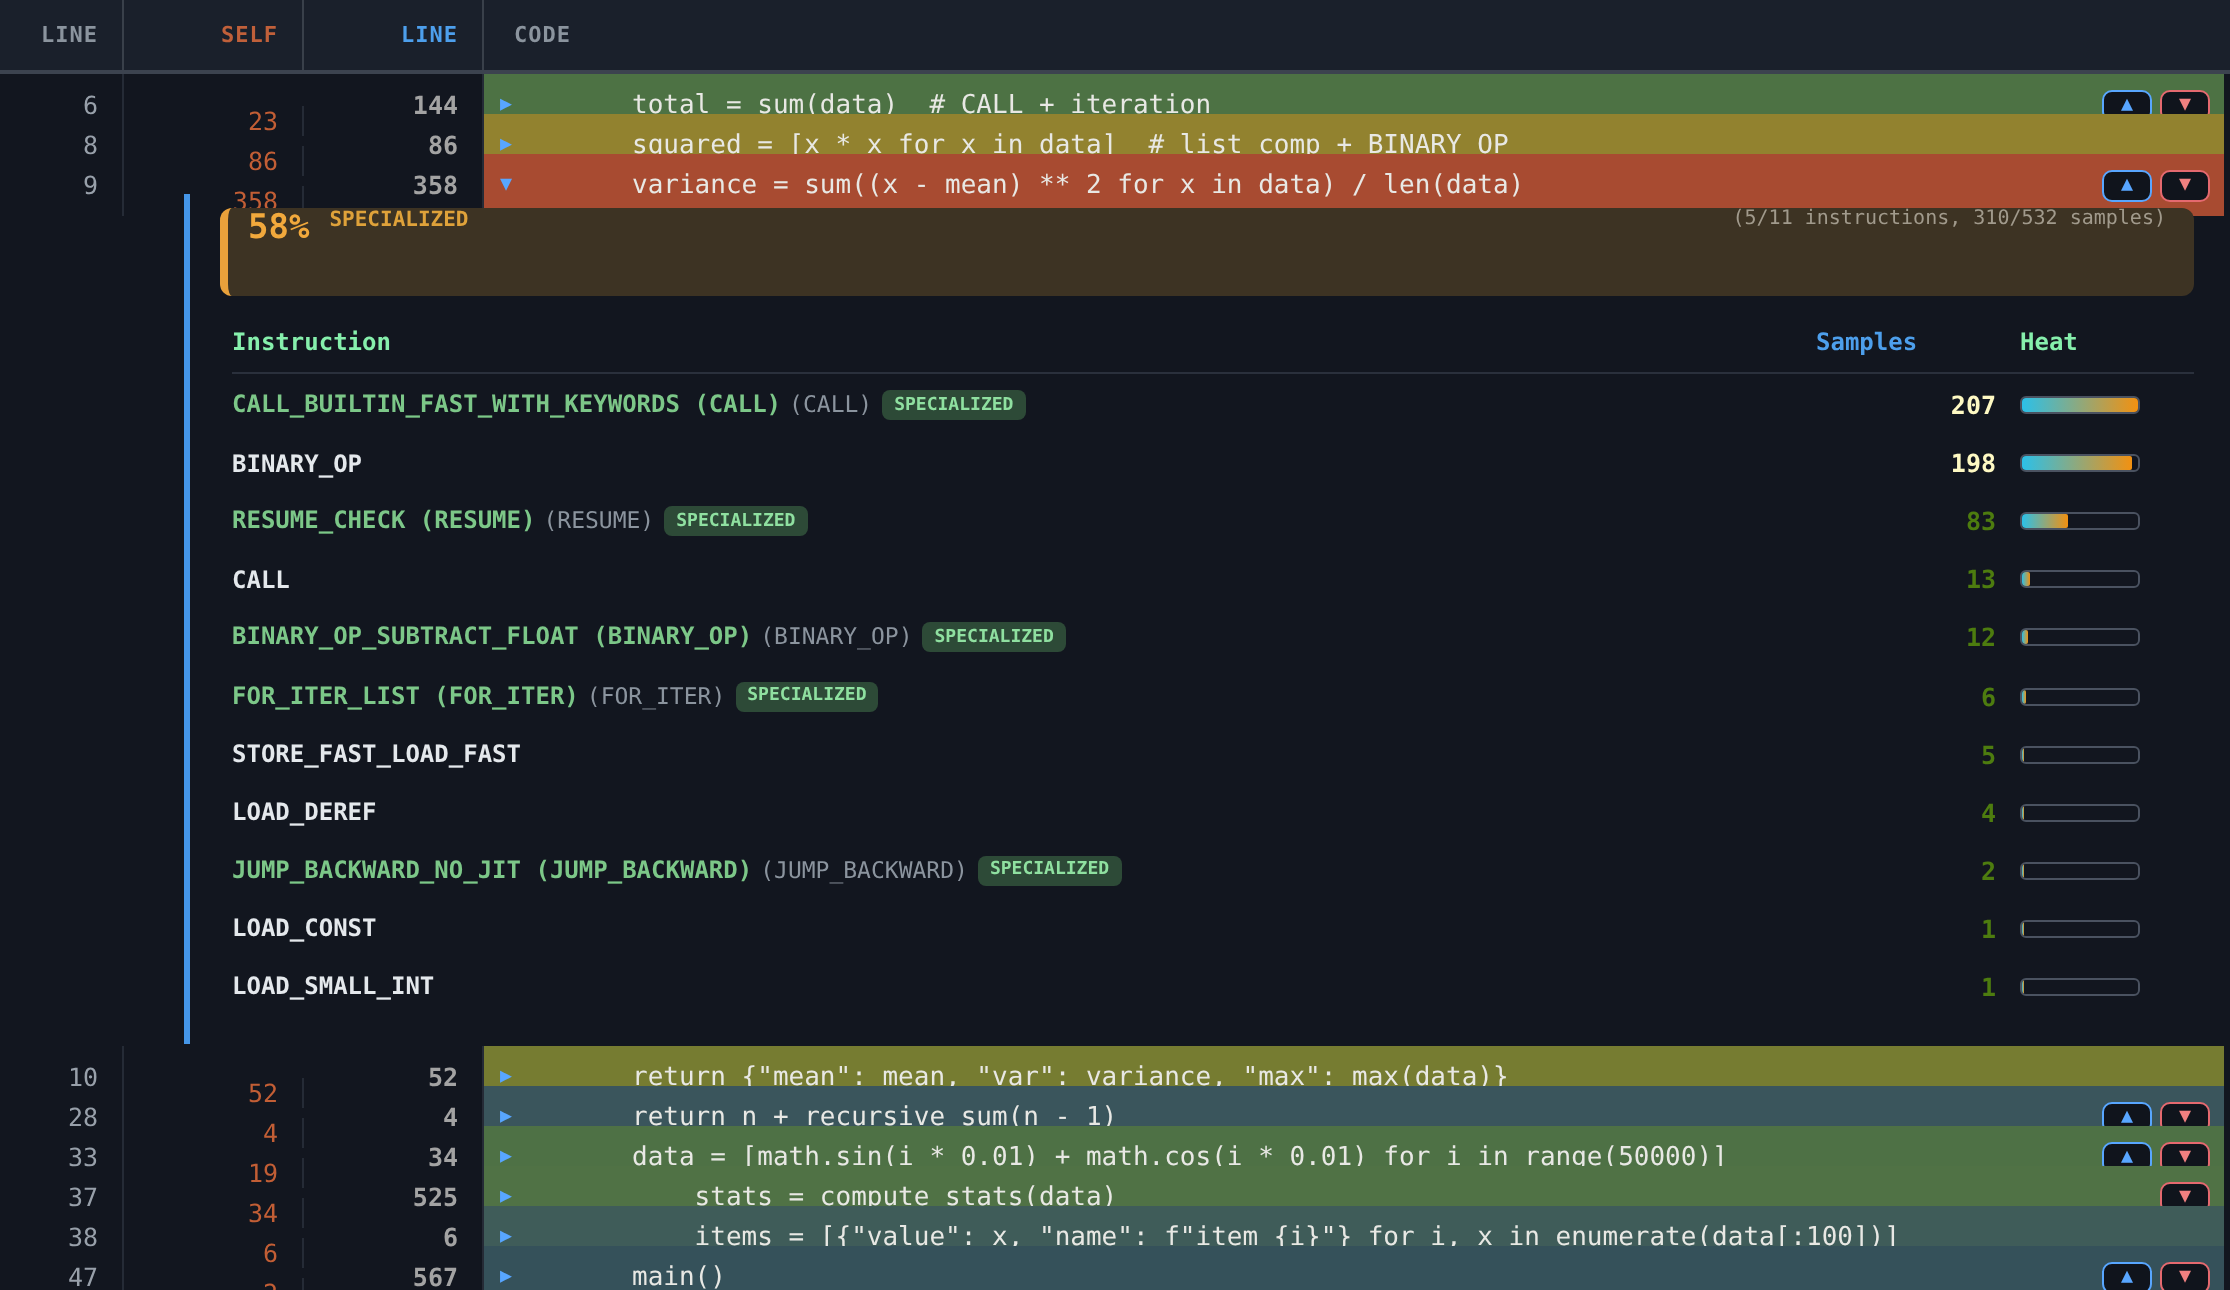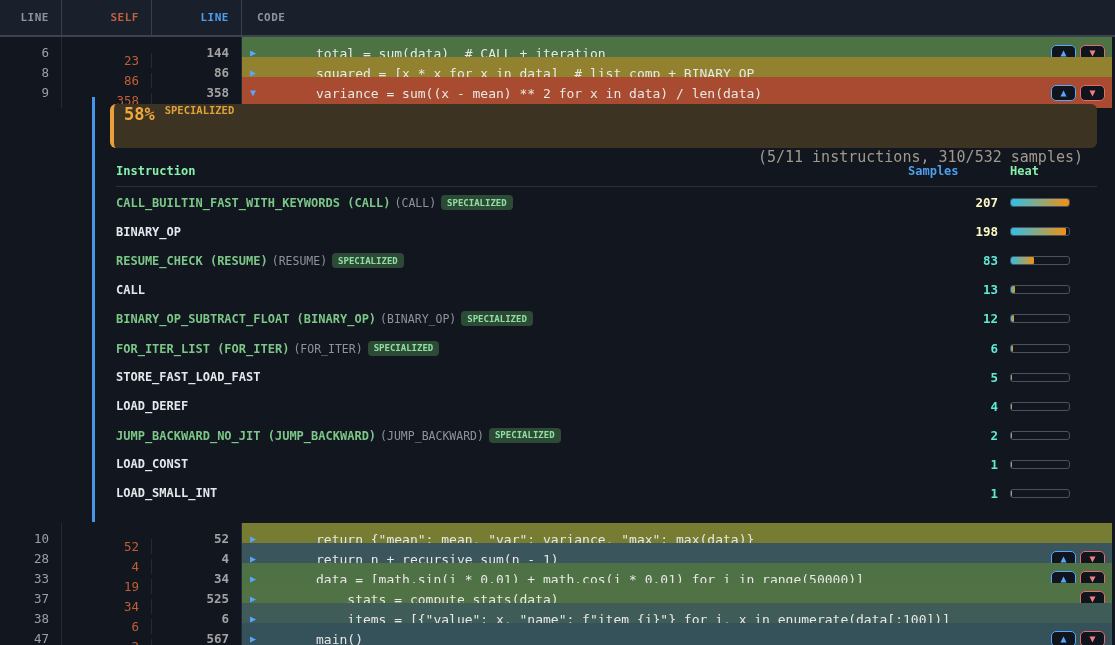--- a/index.html
+++ b/index.html
@@ -78,21 +78,21 @@
   .banner {
     position:absolute; left:110px; right:18px; top:7px; height:44px;
     background:#3d3323;
     border-left:4px solid #e9a13b;
     border-radius:6px;
     display:flex; 
     padding:0 14px 16px 10px;
   }
   .banner .pct { font-size:17px; font-weight:bold; color:#f2a93c; }
   .banner .blabel { margin-left:10px; font-size:10.5px; font-weight:bold; letter-spacing:0px; color:#dfa23a; }
-  .banner .bmeta { margin-left:auto; font-size:15px; color:#a19a8c;margin-top:44px; }
+  .banner .bmeta { margin-left:auto; font-size:10px; color:#a19a8c; }
   .itable {
     position:absolute; left:116px; right:18px; top:67px;
   }
   .itable .ithead {
     display:grid; grid-template-columns:1fr 90px 99px;
     height:14px; margin-bottom:8px;
   }
   .itable .ithead > div { font-size:12px; font-weight:bold; color:#86efac; line-height:14px; }
   .itable .ithead > div.ith-samples { text-align:left; color:#4d9fec; }
   .itable .ithead > div.ith-heat { padding-left:12px; }
@@ -103,21 +103,21 @@
   }
   .irow .iname { font-size:12px; font-weight:bold; color:#e4e8ec; white-space:nowrap; }
   .irow .iname.spec { color:#7cc788; }
   .irow .ibase { font-size:11.5px; font-weight:normal; color:#8b949e; margin-left:4px; }
   .badge {
     display:inline-block; margin-left:5px; padding:2.5px 6px;
     border-radius:4px; background:#2d4a37; color:#8fe0a0;
     font-size:9px; font-weight:bold; letter-spacing:0px;
     vertical-align:1.5px;
   }
-  .irow .isamples { text-align:right; font-size:12.5px; font-weight:bold; color:#5eead4; }
+  .irow .isamples { text-align:right; font-size:12.5px; font-weight:bold; color:#4d7c0f; }
   .irow .isamples.hot { color:#fef9c3; }
   .irow .iheat { padding-left:12px; }
   .heatbar {
     width:60px; height:9px;
     border:1px solid #4a5260; border-radius:3px;
     overflow:hidden;
   }
   .heatfill {
     height:100%;
     background:linear-gradient(90deg,#2cc0e8,#f29111);

